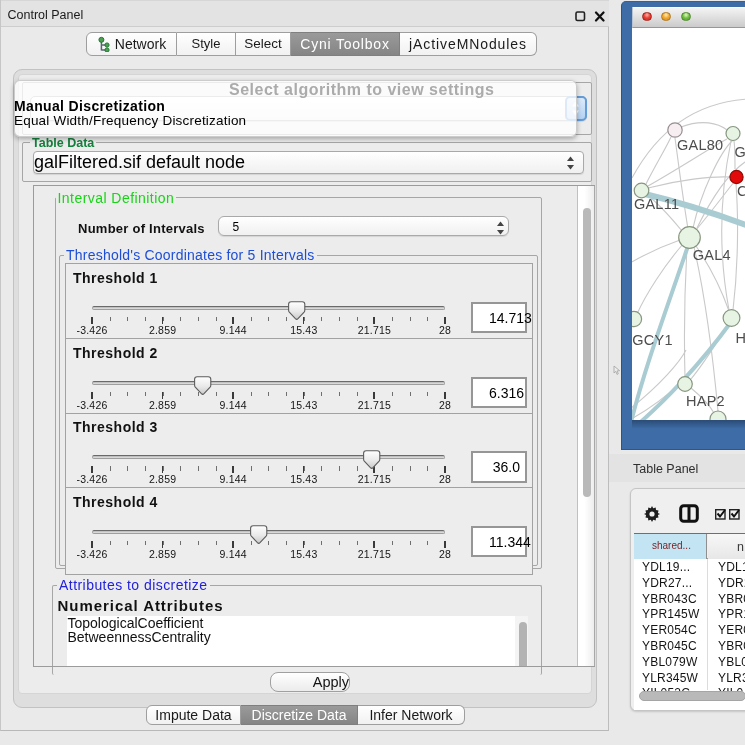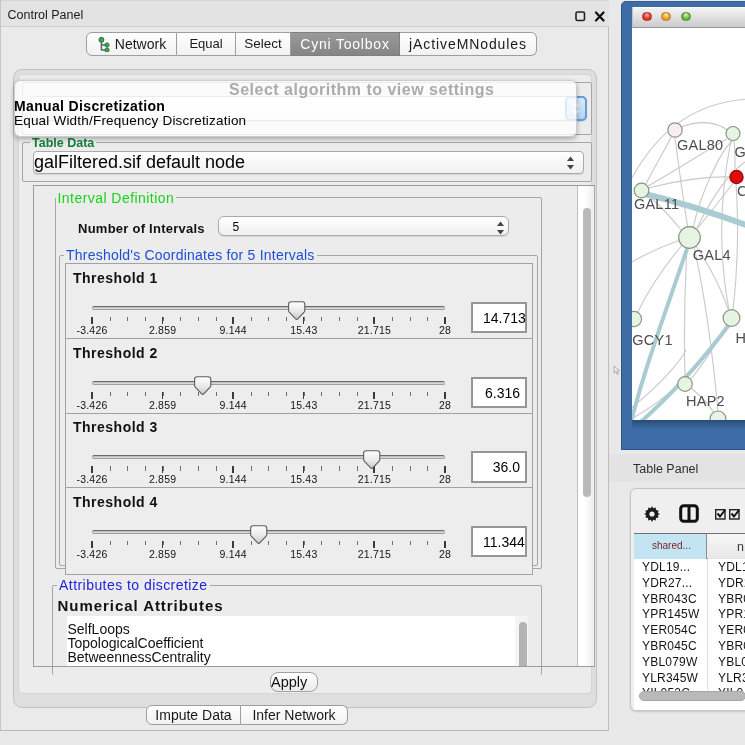--- a/index.html
+++ b/index.html
@@ -13,21 +13,21 @@
 .seg .sg.sel{background:linear-gradient(#9a9a9a,#858585);color:#fff;border-color:#7f7f7f}
 .cmb{position:absolute;background:linear-gradient(#ffffff,#f0f0f0);border:1px solid #a9a9a9;border-radius:4px;box-shadow:0 1px 1px rgba(0,0,0,.1)}
 .grpt{position:absolute;font-size:14px;letter-spacing:.45px;background:#ececec;padding:0 2px;z-index:3}
 .grp{position:absolute;border:1px solid #a6a6a6;border-radius:2px}
 .tpan{position:absolute;left:65px;width:468px;height:88px;background:#ededed;border:1px solid #a2a2a2}
 .tlab{position:absolute;left:7px;top:5.5px;font-size:14px;font-weight:bold;color:#111;letter-spacing:.5px}
 .grv{position:absolute;left:25.5px;width:353px;top:41.5px;height:4px;border-radius:3px;background:linear-gradient(#b5b5b5,#e4e4e4);border:1px solid #9e9e9e;border-top-color:#6a6a6a}
 .tickm{position:absolute;left:25.5px;width:356px;top:52.5px;height:4.5px;background:repeating-linear-gradient(to right,#6f6f6f 0,#6f6f6f 1px,transparent 1px,transparent 17.65px)}
 .tickM{position:absolute;left:25px;width:357px;top:52.5px;height:7px;background:repeating-linear-gradient(to right,#3a3a3a 0,#3a3a3a 1.5px,transparent 1.5px,transparent 70.6px)}
 .tl{position:absolute;top:59.5px;font-size:10.5px;font-weight:normal;color:#141414;transform:translateX(-50%);letter-spacing:.2px}
-.vf{position:absolute;left:405px;top:37.5px;width:56px;height:31.5px;background:#fff;border:2px solid #969696;font-size:14px;color:#000;text-align:right;padding:6px 5px 0 10px}
+.vf{position:absolute;left:405px;top:37.5px;width:56px;height:31.5px;background:#fff;border:2px solid #969696;font-size:14px;color:#000;text-align:right;padding:6px 5px 0 16px}
 .thm{position:absolute;top:36.5px;margin-left:-8.7px}
 .arrs{position:absolute;width:9px;height:14px}
 .lrow{font-size:14px;color:#111;height:14px;line-height:14px;padding-left:1px}
 .trow{position:absolute;font-size:12px;color:#141414;letter-spacing:.2px}
 </style></head><body>
 <div id="page">
 <svg width="0" height="0" style="position:absolute">
       <defs>
 <linearGradient id="thg" x1="0" y1="0" x2="0" y2="1">
           <stop offset="0" stop-color="#ffffff"></stop>
@@ -46,21 +46,21 @@
       </svg>
 </div>
 
 <div class="seg" style="left:86px;top:31.5px">
   <div class="sg first" style="width:91px"><svg width="14" height="16" viewBox="0 0 14 16" style="margin-right:4px">
           <path d="M4.4 5v9.5 M4.4 9h4.5 M4.4 14h4.5" stroke="#5a6472" stroke-width="1.5" fill="none"></path>
           <circle cx="4.4" cy="3.8" r="2.5" fill="#4da04f" stroke="#1f7a33"></circle>
           <circle cx="10" cy="9" r="2.1" fill="#4da04f" stroke="#1f7a33"></circle>
           <circle cx="10" cy="14" r="2.1" fill="#4da04f" stroke="#1f7a33"></circle>
         </svg>Network</div>
-  <div class="sg" style="width:59px;font-size:13px">Equal</div>
+  <div class="sg" style="width:59px;font-size:13px">Style</div>
   <div class="sg" style="width:55px;font-size:13.5px">Select</div>
   <div class="sg sel" style="width:109px;letter-spacing:.8px">Cyni Toolbox</div>
   <div class="sg last" style="width:137px;letter-spacing:.9px">jActiveMNodules</div>
 </div>
 
 <div class="abs" style="left:13px;top:69px;width:584px;height:639px;background:#dedede;border:1px solid #c2c2c2;border-radius:9px"></div>
 
 <div class="abs" style="left:18px;top:74px;width:574px;height:620px;background:#ececec;border:1px solid #d5d5d5;border-radius:4px"></div>
 
 <div class="grp" style="left:22px;top:82px;width:570px;height:53px"></div>
@@ -160,32 +160,32 @@
   <div class="vf">11.344</div>
   <svg class="thm" style="left:192.9px" width="18" height="20">
         <path d="M3.2 0.7 H14.2 Q16.8 0.7 16.8 3.3 V9.3 Q16.8 10.3 16.1 11.1 L10 17.7 Q8.7 19 7.4 17.7 L1.3 11.1 Q0.6 10.3 0.6 9.3 V3.3 Q0.6 0.7 3.2 0.7 Z" fill="url(#thg)" stroke="#5c5c5c" stroke-width="1.1"></path>
       </svg>
 </div>
 
 <div class="grp" style="left:52px;top:585px;width:490px;height:90px;border-bottom:none"></div>
 <div class="grpt" style="left:57px;top:577px;color:#2222dd">Attributes to discretize</div>
 <div class="abs b" style="left:57.5px;top:597px;font-size:15px;color:#111;letter-spacing:.95px">Numerical Attributes</div>
 <div class="abs" style="left:66.5px;top:616px;width:448.5px;height:51px;background:#fff;overflow:hidden">
-  <div class="lrow" style="margin-top:6px">SelfLoops</div>
   <div class="lrow">TopologicalCoefficient</div>
   <div class="lrow">BetweennessCentrality</div>
 </div>
 <div class="abs" style="left:515px;top:616px;width:13px;height:51px;background:#f4f4f4"></div>
 <div class="abs" style="left:518.5px;top:622px;width:8.5px;height:45px;background:#b3b3b3;border-radius:4px 4px 0 0"></div>
 <div class="abs" style="left:34px;top:666px;width:561px;height:1px;background:#9b9b9b"></div>
 
-<div class="abs" style="left:270px;top:671.5px;width:48px;height:20px;background:linear-gradient(#ffffff,#ebebeb);border:1px solid #a0a0a0;border-radius:8px;font-size:14.5px;color:#111;text-align:left;line-height:19px">Apply</div>
+<div class="abs" style="left:270px;top:671.5px;width:80px;height:20px;background:linear-gradient(#ffffff,#ebebeb);border:1px solid #a0a0a0;border-radius:8px;font-size:14.5px;color:#111;text-align:right;line-height:19px">Apply</div>
 
 <div class="seg" style="left:146px;top:705px;height:20px">
   <div class="sg first" style="width:95px">Impute Data</div>
+  <div class="sg sel" style="width:117px">Discretize Data</div>
   <div class="sg last" style="width:107px">Infer Network</div>
 </div>
 
 <svg class="abs" style="left:613px;top:365px" width="8" height="11" viewBox="0 0 8 11">
       <path d="M1 1 L1 8 L2.8 6.3 L4 9.4 L5.3 8.8 L4.1 5.9 L6.6 5.7 Z" fill="#ededed" stroke="#a8a8a8" stroke-width="0.9"></path>
     </svg>
 
 <div class="abs" style="left:621px;top:1px;width:124px;height:449px;background:#3e6ca6;border-left:1px solid #2d5486;border-top:1px solid #35619b;border-bottom:1.5px solid #30558a;border-radius:5px 0 0 0"></div>
 <div class="abs" style="left:632px;top:6.5px;width:113px;height:21px;background:linear-gradient(#f6f6f6,#cbcbcb);border-bottom:1px solid #979797;box-shadow:inset 0 1px 0 #fdfdfd;border-left:1px solid #b9c3d2"></div>
 <div class="abs" style="left:642px;top:11.6px;width:9.6px;height:9.6px;border-radius:50%;background:radial-gradient(circle at 50% 28%,#f7968a 12%,#e63b30 50%,#c92a20);border:1px solid #a3241b"></div>

